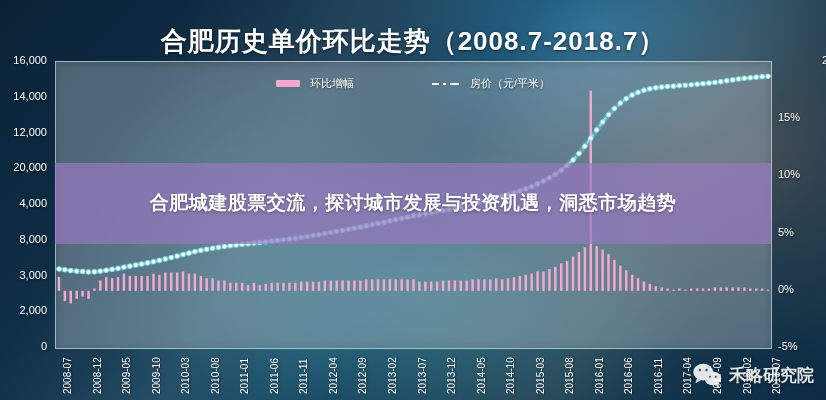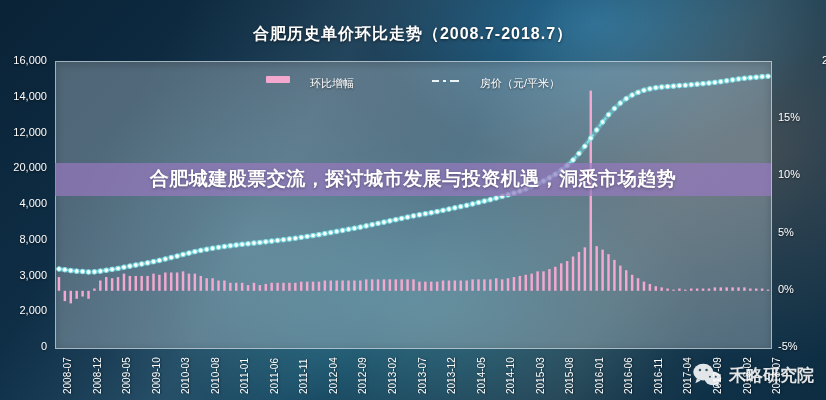--- a/index.html
+++ b/index.html
@@ -21,51 +21,51 @@
   }
   .bg-sheen{position:absolute;inset:0;
     background:linear-gradient(118deg, rgba(255,255,255,0) 18%, rgba(180,220,235,.12) 36%,
       rgba(255,255,255,0) 52%, rgba(210,160,120,.10) 74%, rgba(255,255,255,0) 88%);}
   .bg-glow{position:absolute;left:18%;top:38%;width:560px;height:300px;
     background:radial-gradient(ellipse at center, rgba(110,215,225,.30), rgba(110,215,225,0) 68%);
     filter:blur(14px);}
 
   
   .chart-title{position:absolute;left:0;right:0;top:24px;text-align:center;
-    color:#ffffff;font-size:16px;font-weight:bold;letter-spacing:1px;
+    color:#ffffff;font-size:26px;font-weight:bold;letter-spacing:1px;
     text-shadow:0 1px 3px rgba(0,0,0,.55);}
 
   
   .plot-frame{position:absolute;left:55px;top:61px;width:715px;height:286px;
     background:rgba(175,190,200,.42);
     border:1px solid rgba(230,240,245,.55);
     box-shadow:0 2px 8px rgba(0,0,0,.18) inset;}
   .plot-inner{position:absolute;inset:0;overflow:hidden;}
 
   
   .legend{position:absolute;left:0;right:0;top:76px;display:flex;justify-content:center;
     gap:78px;font-size:11px;color:#ffffff;text-shadow:0 1px 2px rgba(0,0,0,.5);}
-  .legend-item{display:flex;align-items:flex-start;gap:20px;}
+  .legend-item{display:flex;align-items:center;gap:10px;}
   .lg-swatch{display:inline-block;width:24px;height:7px;background:#f2a8cf;border-radius:1px;}
   .lg-dash{display:inline-block;width:28px;height:10px;position:relative;}
   .lg-dash i{position:absolute;top:4px;height:2px;background:#eaf4f7;}
   .lg-dash i:nth-child(1){left:0;width:7px;}
   .lg-dash i:nth-child(2){left:11px;width:3px;}
   .lg-dash i:nth-child(3){left:18px;width:9px;}
   .axis-label{position:absolute;color:#ffffff;font-size:11px;
     text-shadow:0 1px 2px rgba(0,0,0,.55);white-space:nowrap;}
   .y-left{text-align:right;width:44px;left:3px;}
   .y-right{text-align:left;left:778px;}
   .x-tick{position:absolute;color:#ffffff;font-size:10px;white-space:nowrap;
     transform-origin:left top;transform:rotate(-90deg);
     text-shadow:0 1px 2px rgba(0,0,0,.5);}
 
   
   .overlay{position:absolute;left:55px;right:55px;top:163px;
-    background:rgba(150,120,190,.72);padding:2px 18px;box-sizing:border-box;}
+    background:rgba(150,120,190,.72);padding:26px 18px;box-sizing:border-box;}
   .overlay-text{color:#ffffff;font-size:19px;font-weight:bold;line-height:1.5;
     text-align:center;letter-spacing:.5px;text-shadow:0 1px 3px rgba(0,0,0,.35);}
 
   
   .watermark{position:absolute;right:12px;bottom:12px;display:flex;align-items:center;gap:7px;
     opacity:.88;}
   .wm-text{color:#ffffff;font-size:17px;font-weight:bold;text-shadow:0 1px 3px rgba(0,0,0,.5);}
   .wechat-icon{width:30px;height:26px;}
 
   svg.series{position:absolute;left:0;top:0;overflow:visible;}

